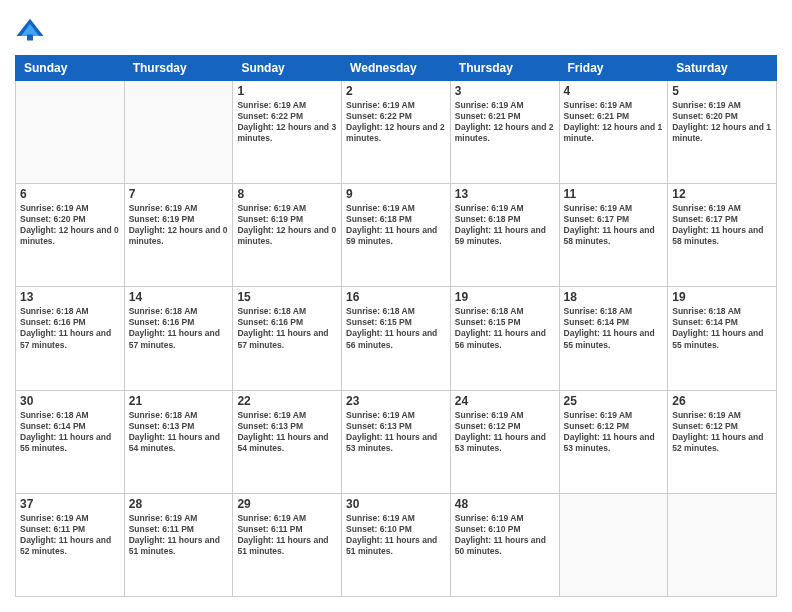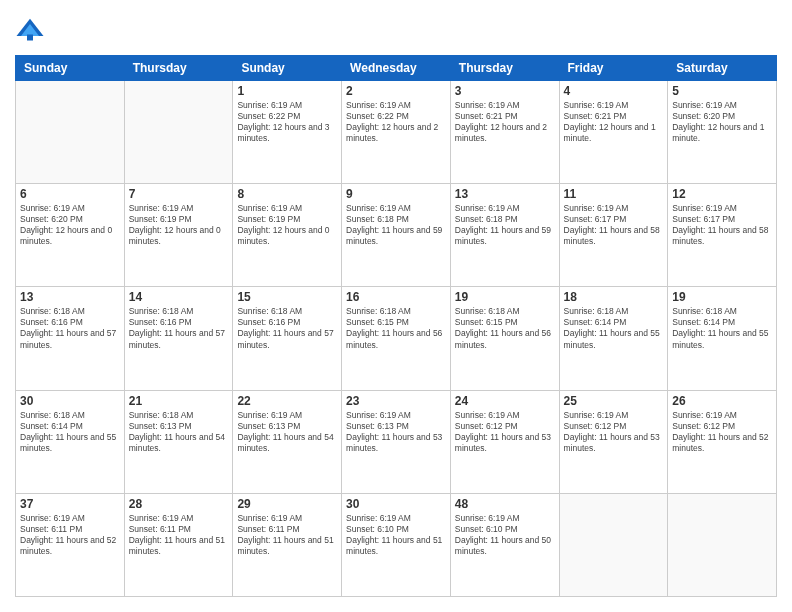--- a/index.html
+++ b/index.html
@@ -93,20 +93,21 @@
       font-size: 12px;
       font-weight: bold;
       color: #333;
       display: block;
       margin-bottom: 2px;
     }
     .cell-text {
       font-size: 8.5px;
       line-height: 1.3;
       color: #444;
+      font-weight: bold;
     }
   </style>
 </head>
 <body>
 
 <div class="page">
   <div class="header">
     <div class="logo">
       <svg class="logo-icon" viewBox="0 0 40 40">
         <polygon points="20,5 38,28 2,28" fill="#1565c0"></polygon>

